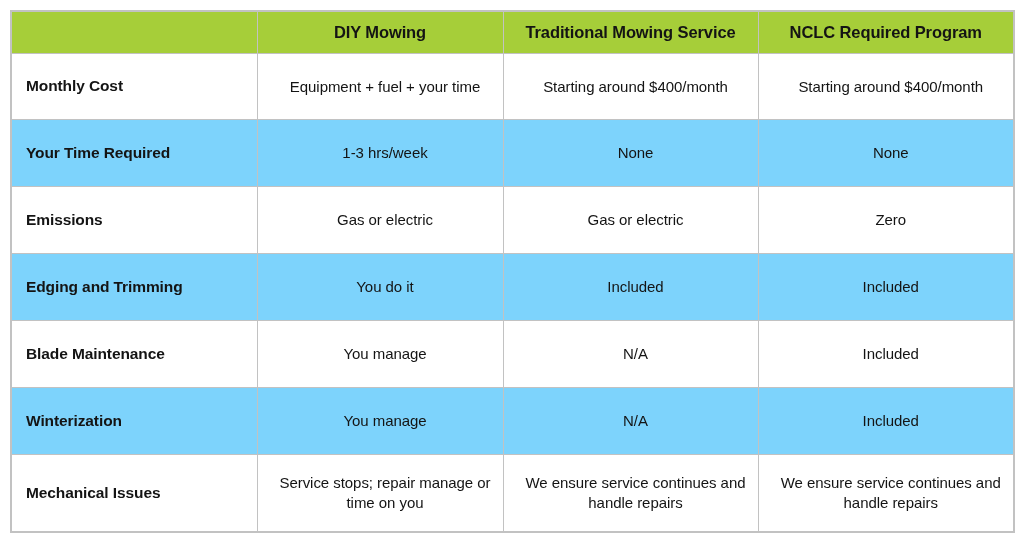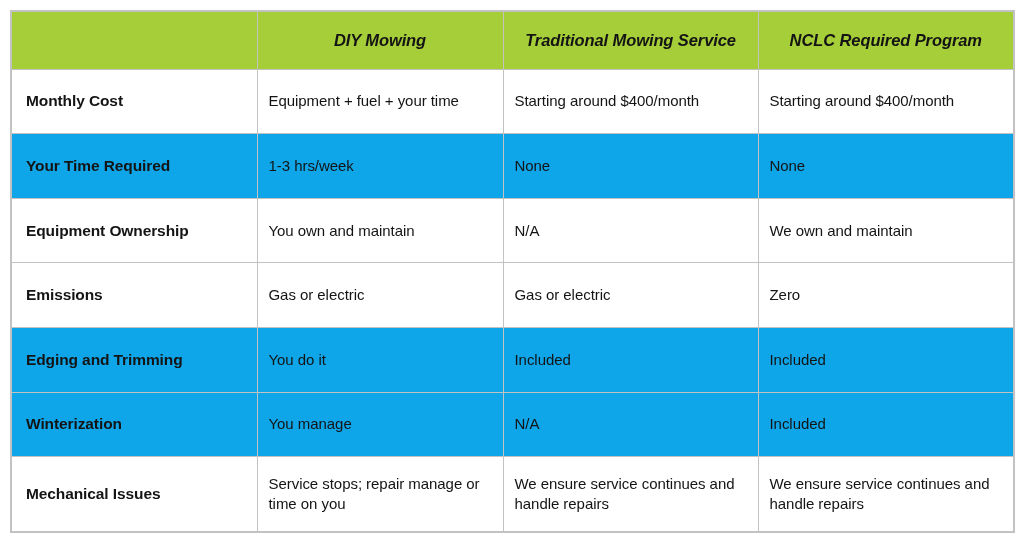--- a/index.html
+++ b/index.html
@@ -42,57 +42,56 @@
   table.compare th,
   table.compare td {
     border: 1px solid #c2c2c2;
     box-sizing: border-box;
     vertical-align: middle;
     color: #141414;
   }
 
   
   thead tr.header-row {
-    height: 58px;
-    font-style: italic;
+    height: 42px;
   }
   thead th {
     background: #a6ce39;
     font-size: 16.5px;
     font-weight: bold;
     text-align: center;
     padding: 4px 10px;
     letter-spacing: -0.1px;
   }
   thead th.corner-blank {
     background: #a6ce39;
   }
 
   
   tbody tr {
     height: 51.5px;
   }
   tbody tr.shade-light td { background: #ffffff; }
-  tbody tr.shade-dark  td { background: #0ea5e9; }
+  tbody tr.shade-dark  td { background: #7dd3fc; }
 
   tbody tr.row-tall { height: 60px; }
 
   td.row-label {
     font-size: 15.5px;
     font-weight: bold;
     text-align: left;
     padding: 4px 6px 4px 14px;
     letter-spacing: -0.1px;
   }
 
   td.cell {
     font-size: 15px;
     font-weight: normal;
-    text-align: left;
-    padding: 6px 10px 6px 11px;
+    text-align: center;
+    padding: 6px 10px 6px 20px;
     line-height: 1.32;
     letter-spacing: -0.05px;
   }
 </style>
 </head>
 <body>
 
 <div class="table-wrap">
   <table class="compare">
     <colgroup>
@@ -118,42 +117,42 @@
         <td class="cell">Starting around $400/month</td>
       </tr>
 
       <tr class="shade-dark">
         <td class="row-label">Your Time Required</td>
         <td class="cell">1-3 hrs/week</td>
         <td class="cell">None</td>
         <td class="cell">None</td>
       </tr>
 
-      <tr class="shade-light">
-        <td class="row-label">Equipment Ownership</td>
-        <td class="cell">You own and maintain</td>
-        <td class="cell">N/A</td>
-        <td class="cell">We own and maintain</td>
-      </tr>
 
 
       <tr class="shade-light">
         <td class="row-label">Emissions</td>
         <td class="cell">Gas or electric</td>
         <td class="cell">Gas or electric</td>
         <td class="cell">Zero</td>
       </tr>
 
       <tr class="shade-dark">
         <td class="row-label">Edging and Trimming</td>
         <td class="cell">You do it</td>
         <td class="cell">Included</td>
         <td class="cell">Included</td>
       </tr>
 
+      <tr class="shade-light">
+        <td class="row-label">Blade Maintenance</td>
+        <td class="cell">You manage</td>
+        <td class="cell">N/A</td>
+        <td class="cell">Included</td>
+      </tr>
 
       <tr class="shade-dark">
         <td class="row-label">Winterization</td>
         <td class="cell">You manage</td>
         <td class="cell">N/A</td>
         <td class="cell">Included</td>
       </tr>
 
       <tr class="shade-light row-tall">
         <td class="row-label">Mechanical Issues</td>

